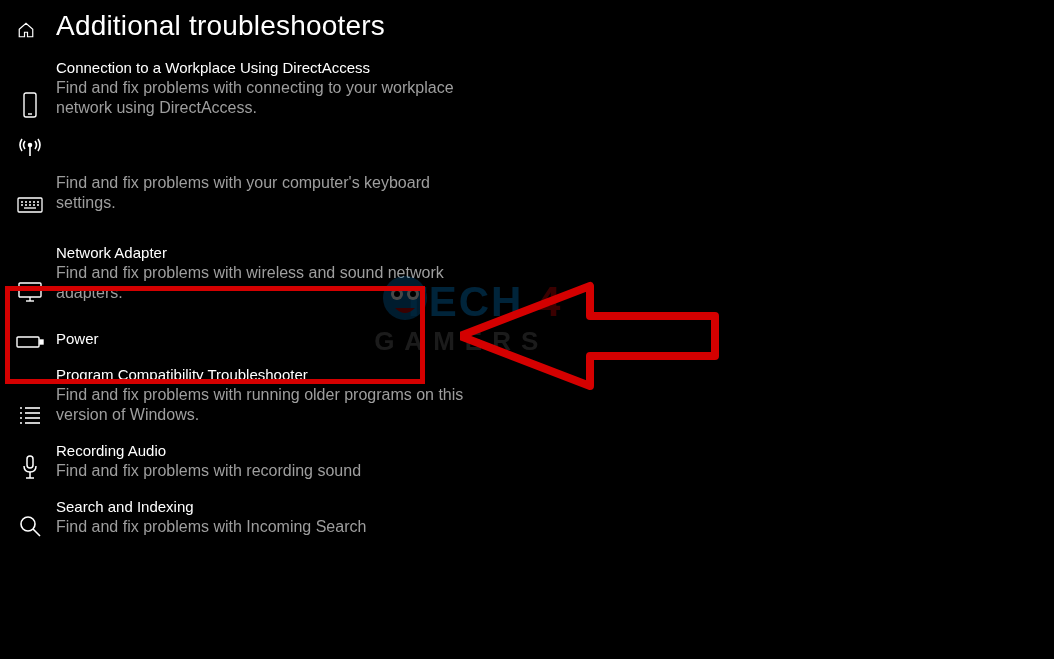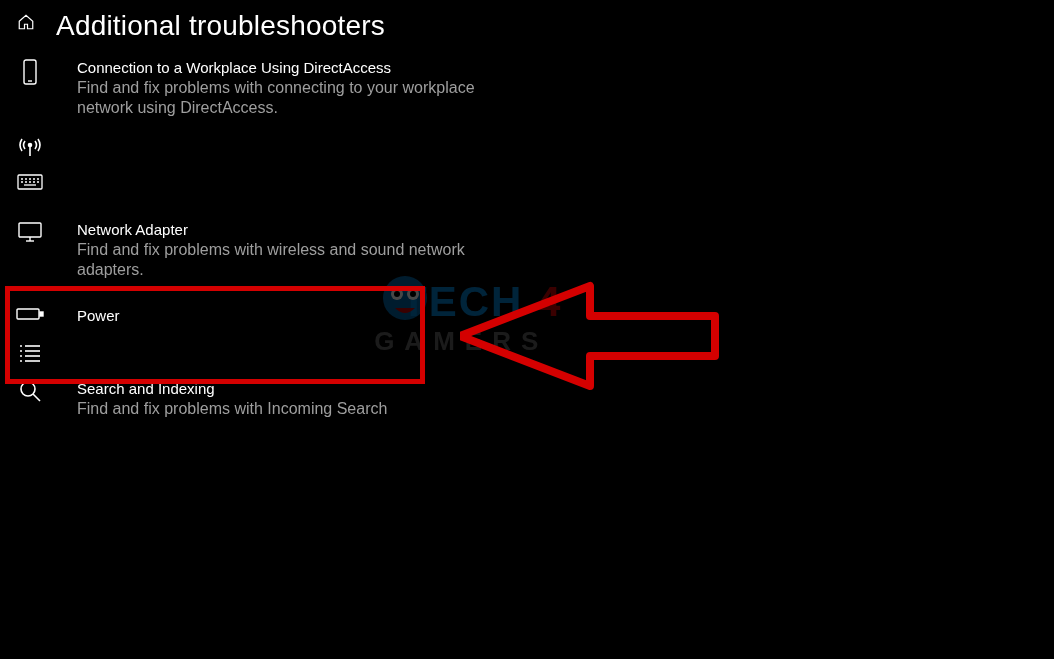--- a/index.html
+++ b/index.html
@@ -5,45 +5,44 @@
   html,body{
     margin:0;padding:0;
     background:#000;
     color:#fff;
     font-family:"Segoe UI",Arial,Helvetica,sans-serif;
     width:1054px;height:659px;
     overflow:hidden;
   }
   .header{
     display:flex;
-    align-items:flex-start;
+    align-items:flex-end;
     padding:10px 14px 6px 14px;
   }
   .home-btn{
     width:24px;height:24px;
     margin-right:18px;
     display:flex;align-items:center;justify-content:center;
     cursor:pointer;
   }
   .page-title{
     font-size:28px;
     font-weight:400;
     letter-spacing:0.2px;
   }
   .list{
     padding:0 16px 0 16px;
     width:460px;
   }
   .item{
     display:flex;
-    align-items:flex-start;
+    align-items:flex-end;
     padding:10px 0 6px 0;
     cursor:pointer;
     position:relative;
-    gap:21px;
   }
   .item.truncated-top{
     padding-top:0;
   }
   .icon-col{
     width:28px;
     flex:0 0 28px;
     padding-top:1px;
     display:flex;
     justify-content:center;
@@ -169,20 +168,21 @@
           <line x1="20" y1="5" x2="22" y2="5"></line>
         <line x1="4" y1="8" x2="6" y2="8"></line>
           <line x1="8" y1="8" x2="10" y2="8"></line>
           <line x1="12" y1="8" x2="14" y2="8"></line>
           <line x1="16" y1="8" x2="18" y2="8"></line>
           <line x1="20" y1="8" x2="22" y2="8"></line>
         <line x1="7" y1="11" x2="19" y2="11"></line>
       </svg>
     </div>
     <div class="text-col">
+      <div class="item-desc">Find and fix problems with your computer's keyboard settings.</div>
     </div>
   </div>
 
   <div class="item" style="padding-top:24px;padding-bottom:16px;">
     <div class="icon-col">
       <svg width="26" height="22" viewBox="0 0 26 22" fill="none" stroke="#fff" stroke-width="1.4">
         <rect x="2" y="2" width="22" height="14" rx="1"></rect>
         <line x1="9" y1="20" x2="17" y2="20"></line>
         <line x1="13" y1="16" x2="13" y2="20"></line>
       </svg>
@@ -211,22 +211,40 @@
         <line x1="1" y1="3" x2="3" y2="3"></line>
           <line x1="6" y1="3" x2="21" y2="3"></line>
         <line x1="1" y1="8" x2="3" y2="8"></line>
           <line x1="6" y1="8" x2="21" y2="8"></line>
         <line x1="1" y1="13" x2="3" y2="13"></line>
           <line x1="6" y1="13" x2="21" y2="13"></line>
         <line x1="1" y1="18" x2="3" y2="18"></line>
           <line x1="6" y1="18" x2="21" y2="18"></line>
       </svg>
     </div>
-  </div>
-
+    <div class="text-col">
+      <div class="item-title">Program Compatibility Troubleshooter</div>
+      <div class="item-desc">Find and fix problems with running older programs on this version of Windows.</div>
+    </div>
+  </div>
+
+  <div class="item">
+    <div class="icon-col">
+      <svg width="20" height="26" viewBox="0 0 20 26" fill="none" stroke="#fff" stroke-width="1.5">
+        <rect x="7" y="1" width="6" height="12" rx="3"></rect>
+        <path d="M4 11 Q4 17 10 17 Q16 17 16 11"></path>
+        <line x1="10" y1="17" x2="10" y2="23"></line>
+        <line x1="6" y1="23" x2="14" y2="23"></line>
+      </svg>
+    </div>
+    <div class="text-col">
+      <div class="item-title">Recording Audio</div>
+      <div class="item-desc">Find and fix problems with recording sound</div>
+    </div>
+  </div>
 
   <div class="item">
     <div class="icon-col">
       <svg width="22" height="22" viewBox="0 0 22 22" fill="none" stroke="#fff" stroke-width="1.6">
         <circle cx="9" cy="9" r="7"></circle>
         <line x1="14" y1="14" x2="21" y2="21"></line>
       </svg>
     </div>
     <div class="text-col">
       <div class="item-title">Search and Indexing</div>

